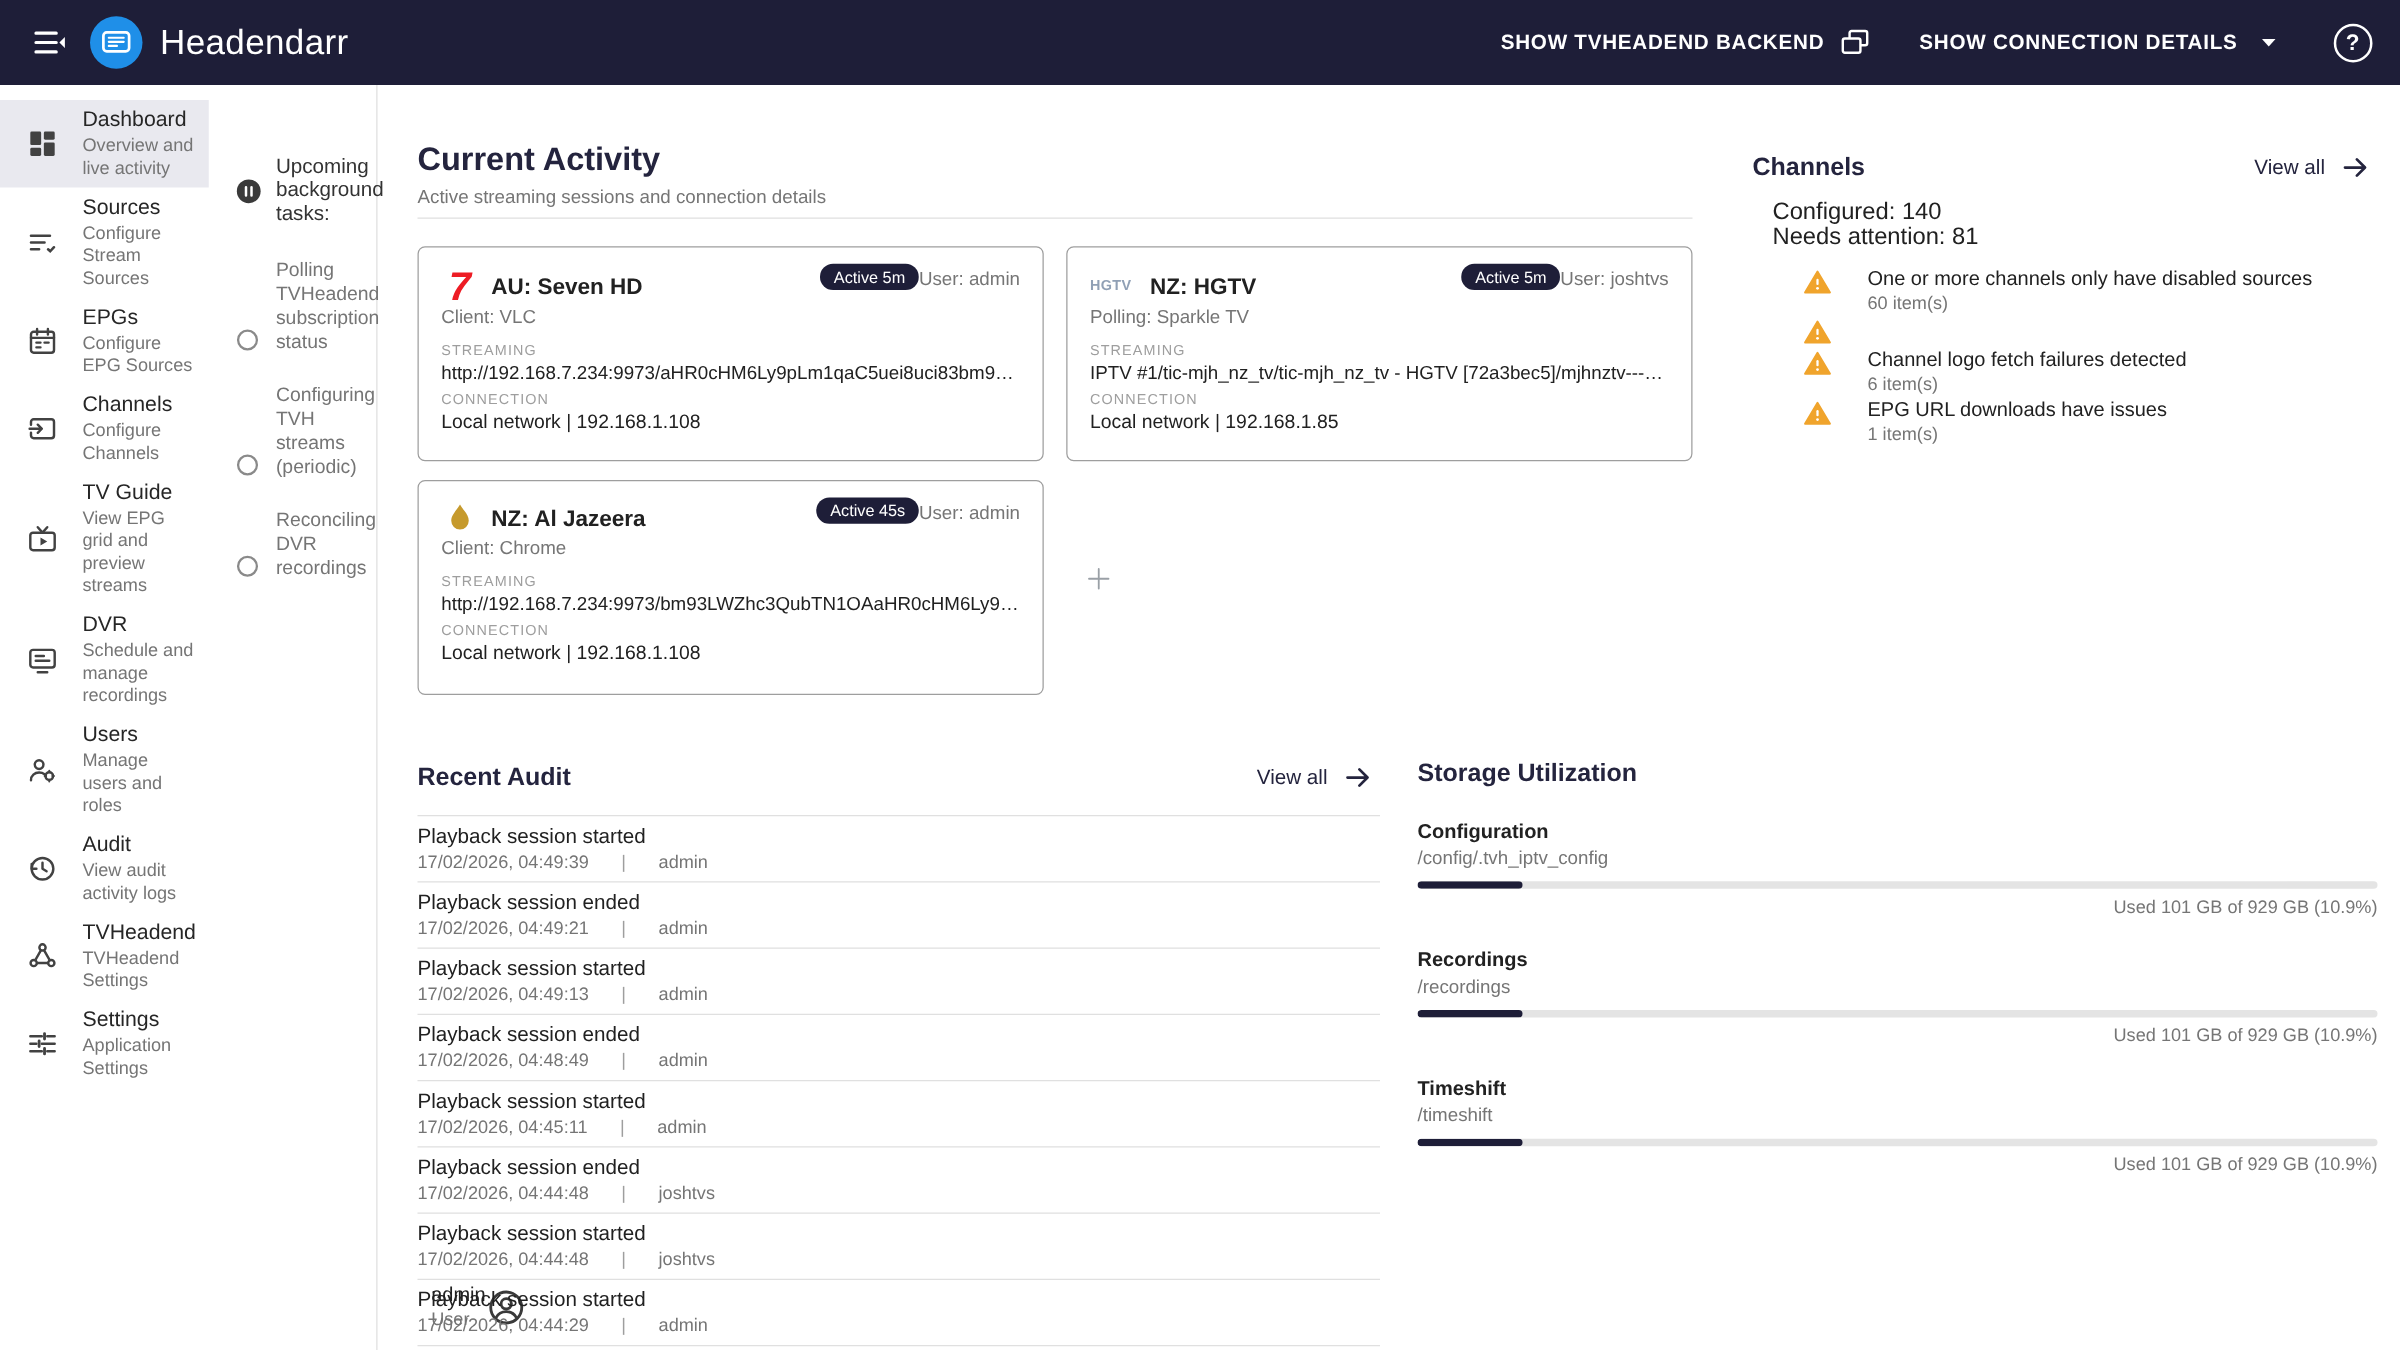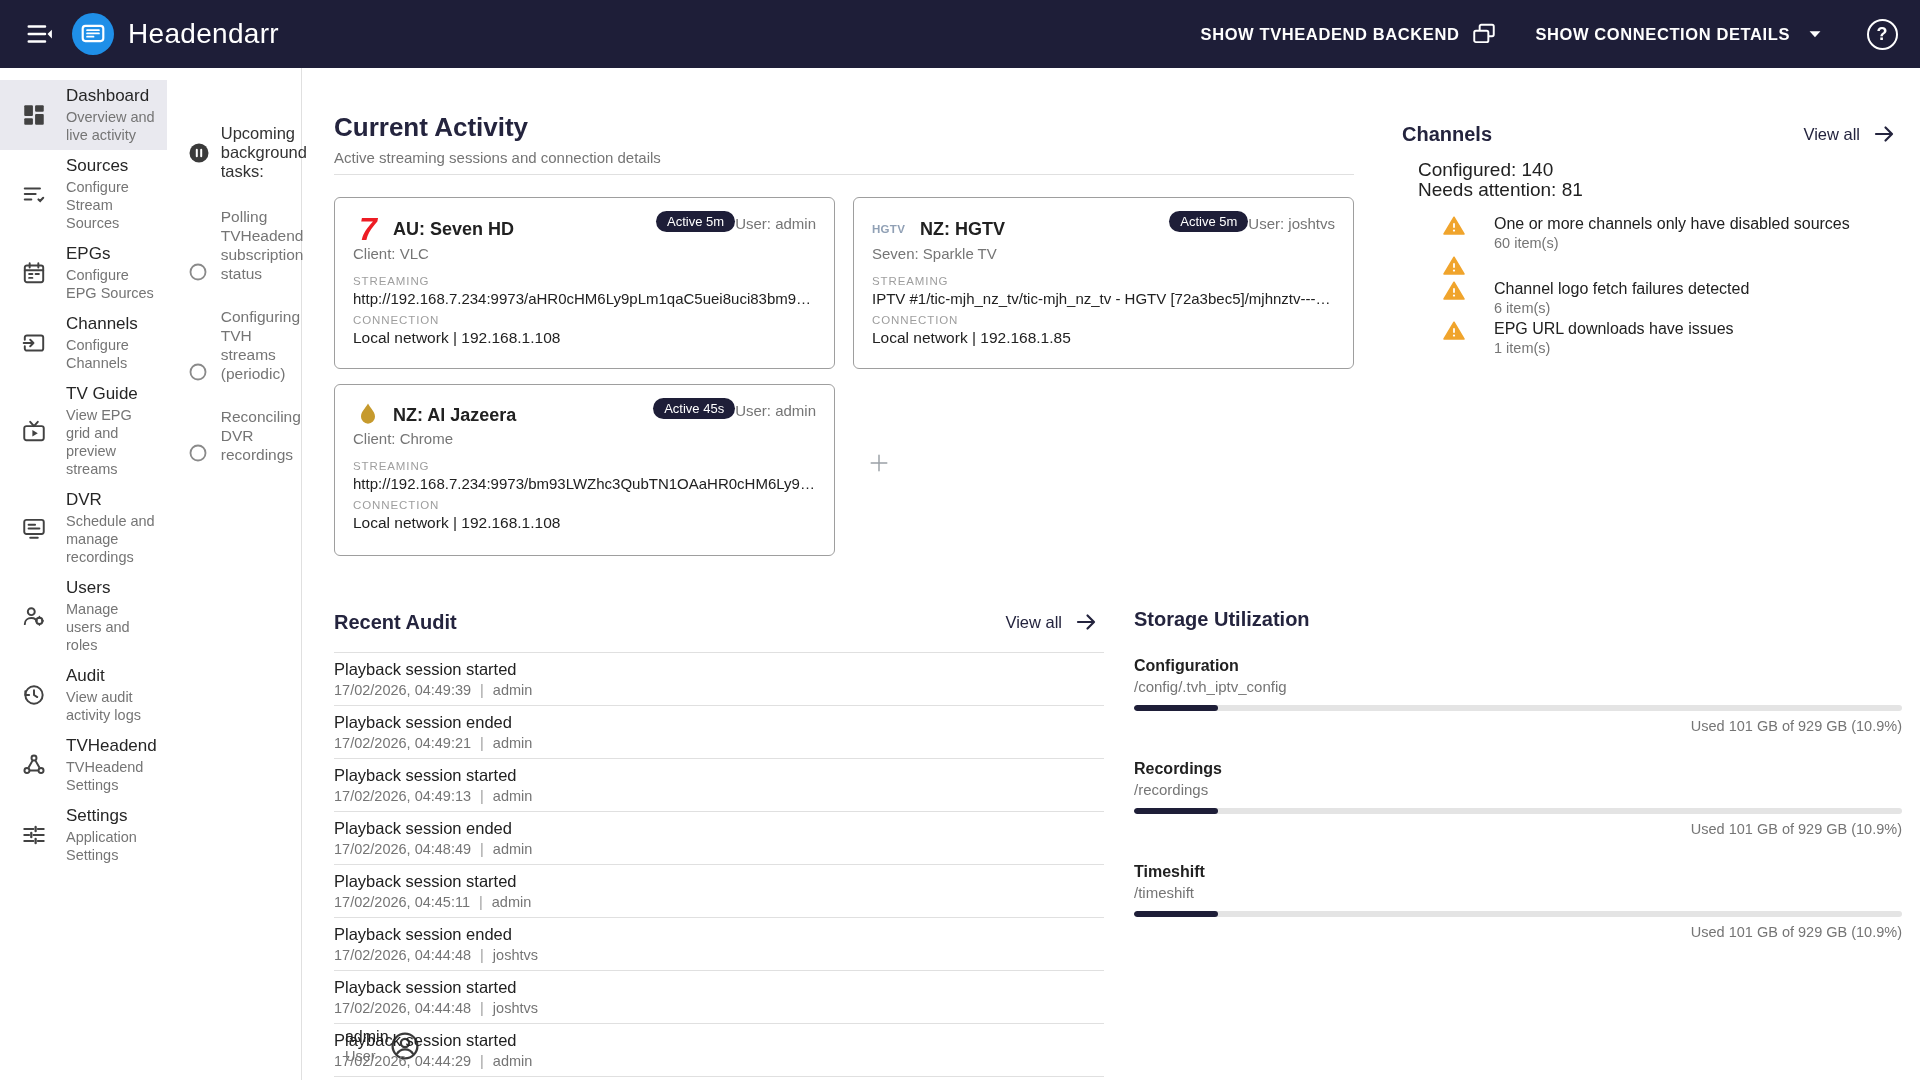--- a/index.html
+++ b/index.html
@@ -78,21 +78,21 @@
   .warning-row{display:flex;gap:28px;align-items:flex-start;margin-bottom:1px}
   .warn-text{font-size:16px;color:#212121;line-height:20px}
   .warn-count{font-size:14.5px;color:#757575;line-height:19px}
 
   
   .row-bottom{display:flex;gap:30px;margin-top:50px}
   .audit{width:770px;flex:0 0 770px}
   .audit-list{margin-top:14px;border-top:1px solid #e0e0e0}
   .audit-row{padding:6px 0;border-bottom:1px solid #e0e0e0}
   .audit-title{font-size:16.5px;color:#212121;line-height:21px}
-  .audit-meta{font-size:14.5px;color:#757575;line-height:18px;margin-top:1px;display:flex;gap:9px;align-items:center}
+  .audit-meta{font-size:14.5px;color:#757575;line-height:18px;margin-top:1px;display:flex;gap:26px;align-items:center}
   .pipe{color:#9e9e9e}
 
   .storage{flex:1;padding-top:2px}
   .vol{margin-top:25px}
   .vol-name{font-size:16px;font-weight:700;color:#212121;line-height:20px}
   .vol-path{font-size:15px;color:#757575;margin-top:2px;line-height:18px}
   .vol-bar{height:6px;background:#e4e4e4;border-radius:3px;margin-top:9px;overflow:hidden}
   .vol-fill{height:100%;background:#1e1e38;border-radius:3px;width:0}
   .vol-usage{text-align:right;font-size:14.5px;color:#757575;margin-top:7px}
 
@@ -373,21 +373,21 @@
             <div class="card-head">
               <div class="chan">
                 <span class="logo-hgtv">HGTV</span>
                 <span class="chan-name">NZ: HGTV</span>
               </div>
               <div class="head-right">
                 <span class="badge">Active 5m</span>
                 <span class="sess-user">User: joshtvs</span>
               </div>
             </div>
-            <div class="sess-client">Seven: Sparkle TV</div>
+            <div class="sess-client">Polling: Sparkle TV</div>
             <div class="sect-label">STREAMING</div>
             <div class="sess-url">IPTV #1/tic-mjh_nz_tv/tic-mjh_nz_tv - HGTV [72a3bec5]/mjhnztv---hgtv</div>
             <div class="sect-label conn">CONNECTION</div>
             <div class="sess-conn">Local network | 192.168.1.85</div>
           </article>
 
           <article class="card">
             <div class="card-head">
               <div class="chan">
                 <span class="logo-alj">

